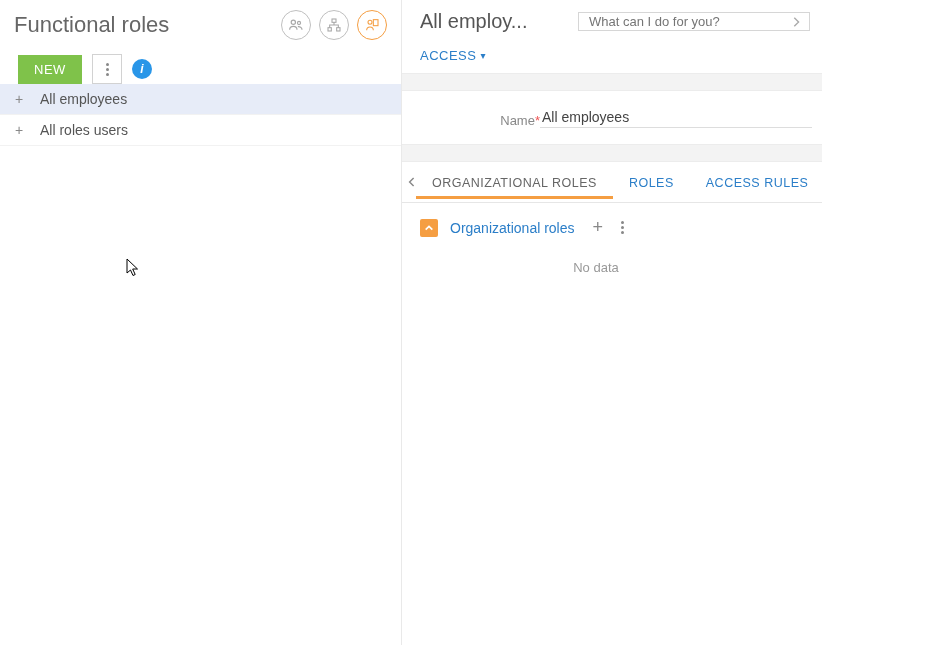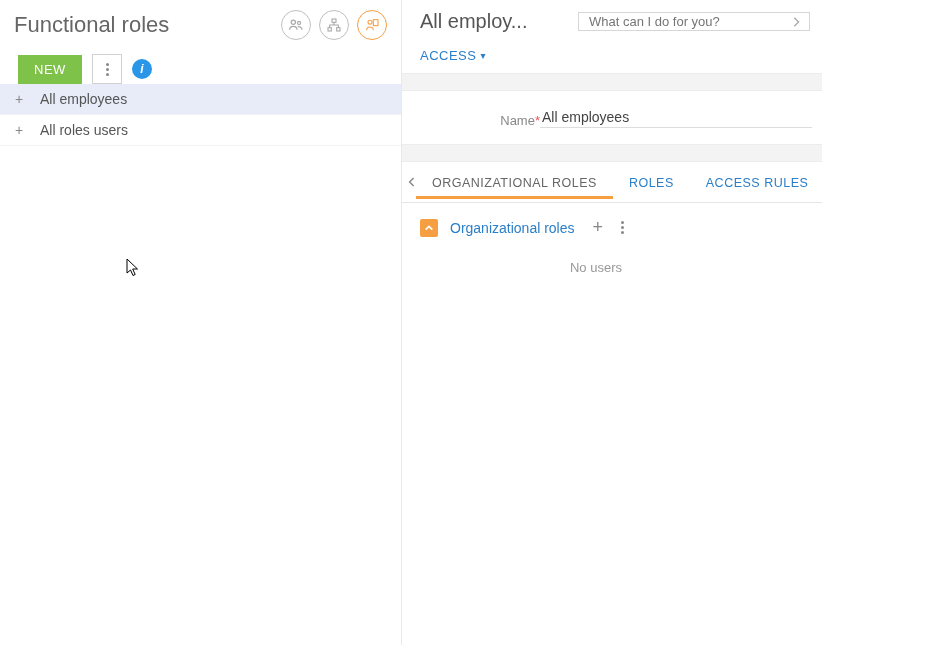--- a/index.html
+++ b/index.html
@@ -162,20 +162,20 @@
             </svg>
         </div>
         <span class="section-title">Organizational roles</span>
         <span class="thin-plus">+</span>
         <div class="kebab-dots">
             <span></span>
             <span></span>
             <span></span>
           </div>
       </div>
-      <div class="no-data">No users</div>
+      <div class="no-data">No data</div>
     </div>
   </div>
 </div>
 
 <svg class="cursor-img" width="14" height="20" viewBox="0 0 14 20">
   <path d="M1 1l0 14 3.5-3 2.5 5.5 2.2-1-2.5-5.5 4.8 0z" fill="#fff" stroke="#000" stroke-width="1"></path>
 </svg>
 
 </body></html>

